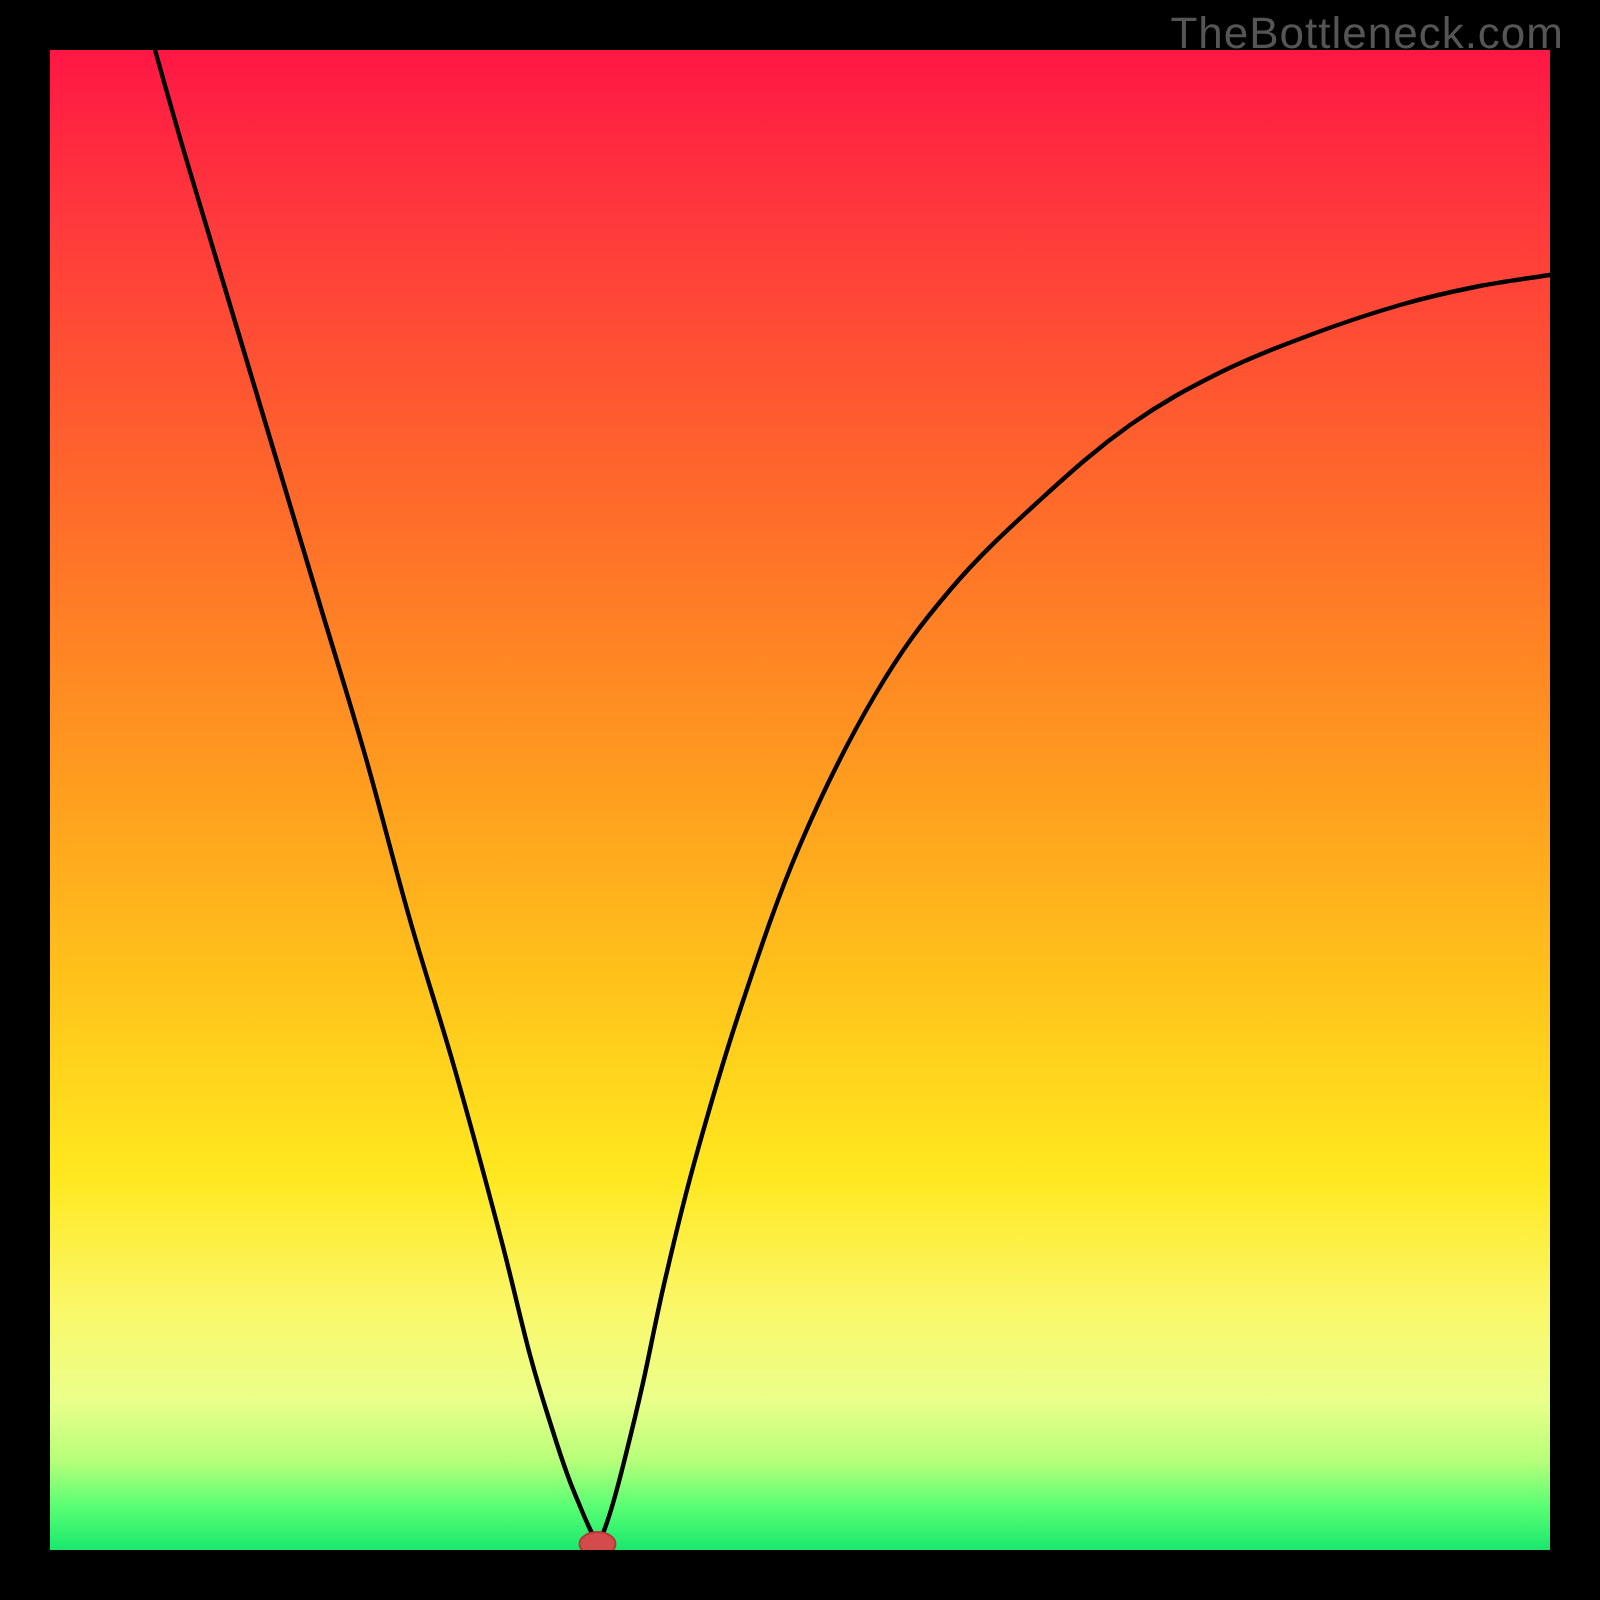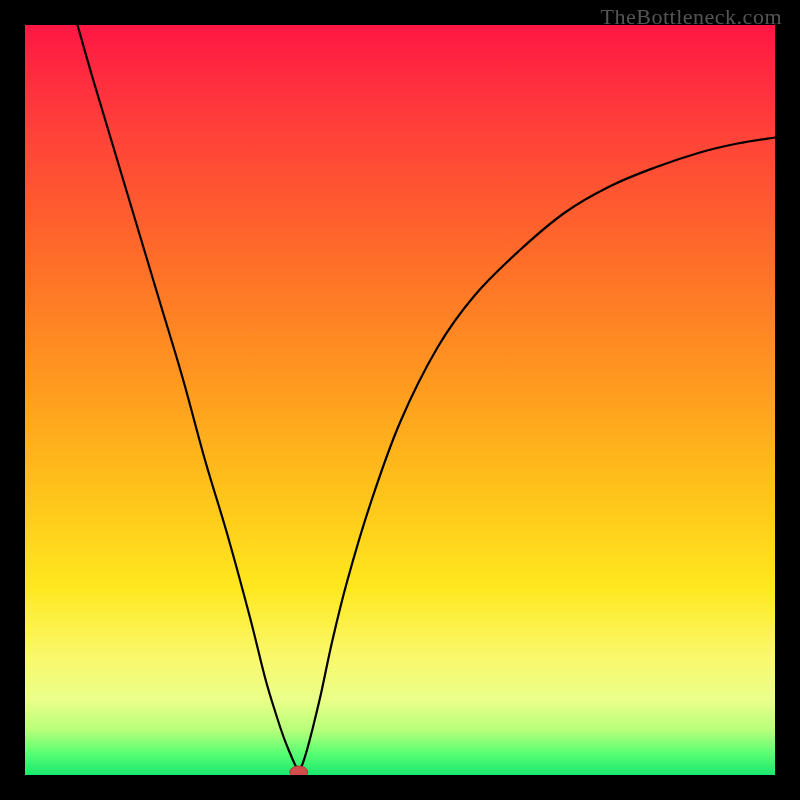--- a/index.html
+++ b/index.html
@@ -9,21 +9,20 @@
     height: 800px;
     background: #000;
     font-family: Arial, Helvetica, sans-serif;
     overflow: hidden;
   }
   .frame {
     position: relative;
     width: 800px;
     height: 800px;
     background: #000;
-    font-family: Liberation Serif, serif;
   }
   .watermark {
     position: absolute;
     top: 4px;
     right: 18px;
     color: #555;
     font-size: 22px;
     font-weight: 500;
     letter-spacing: 0.5px;
     user-select: none;

